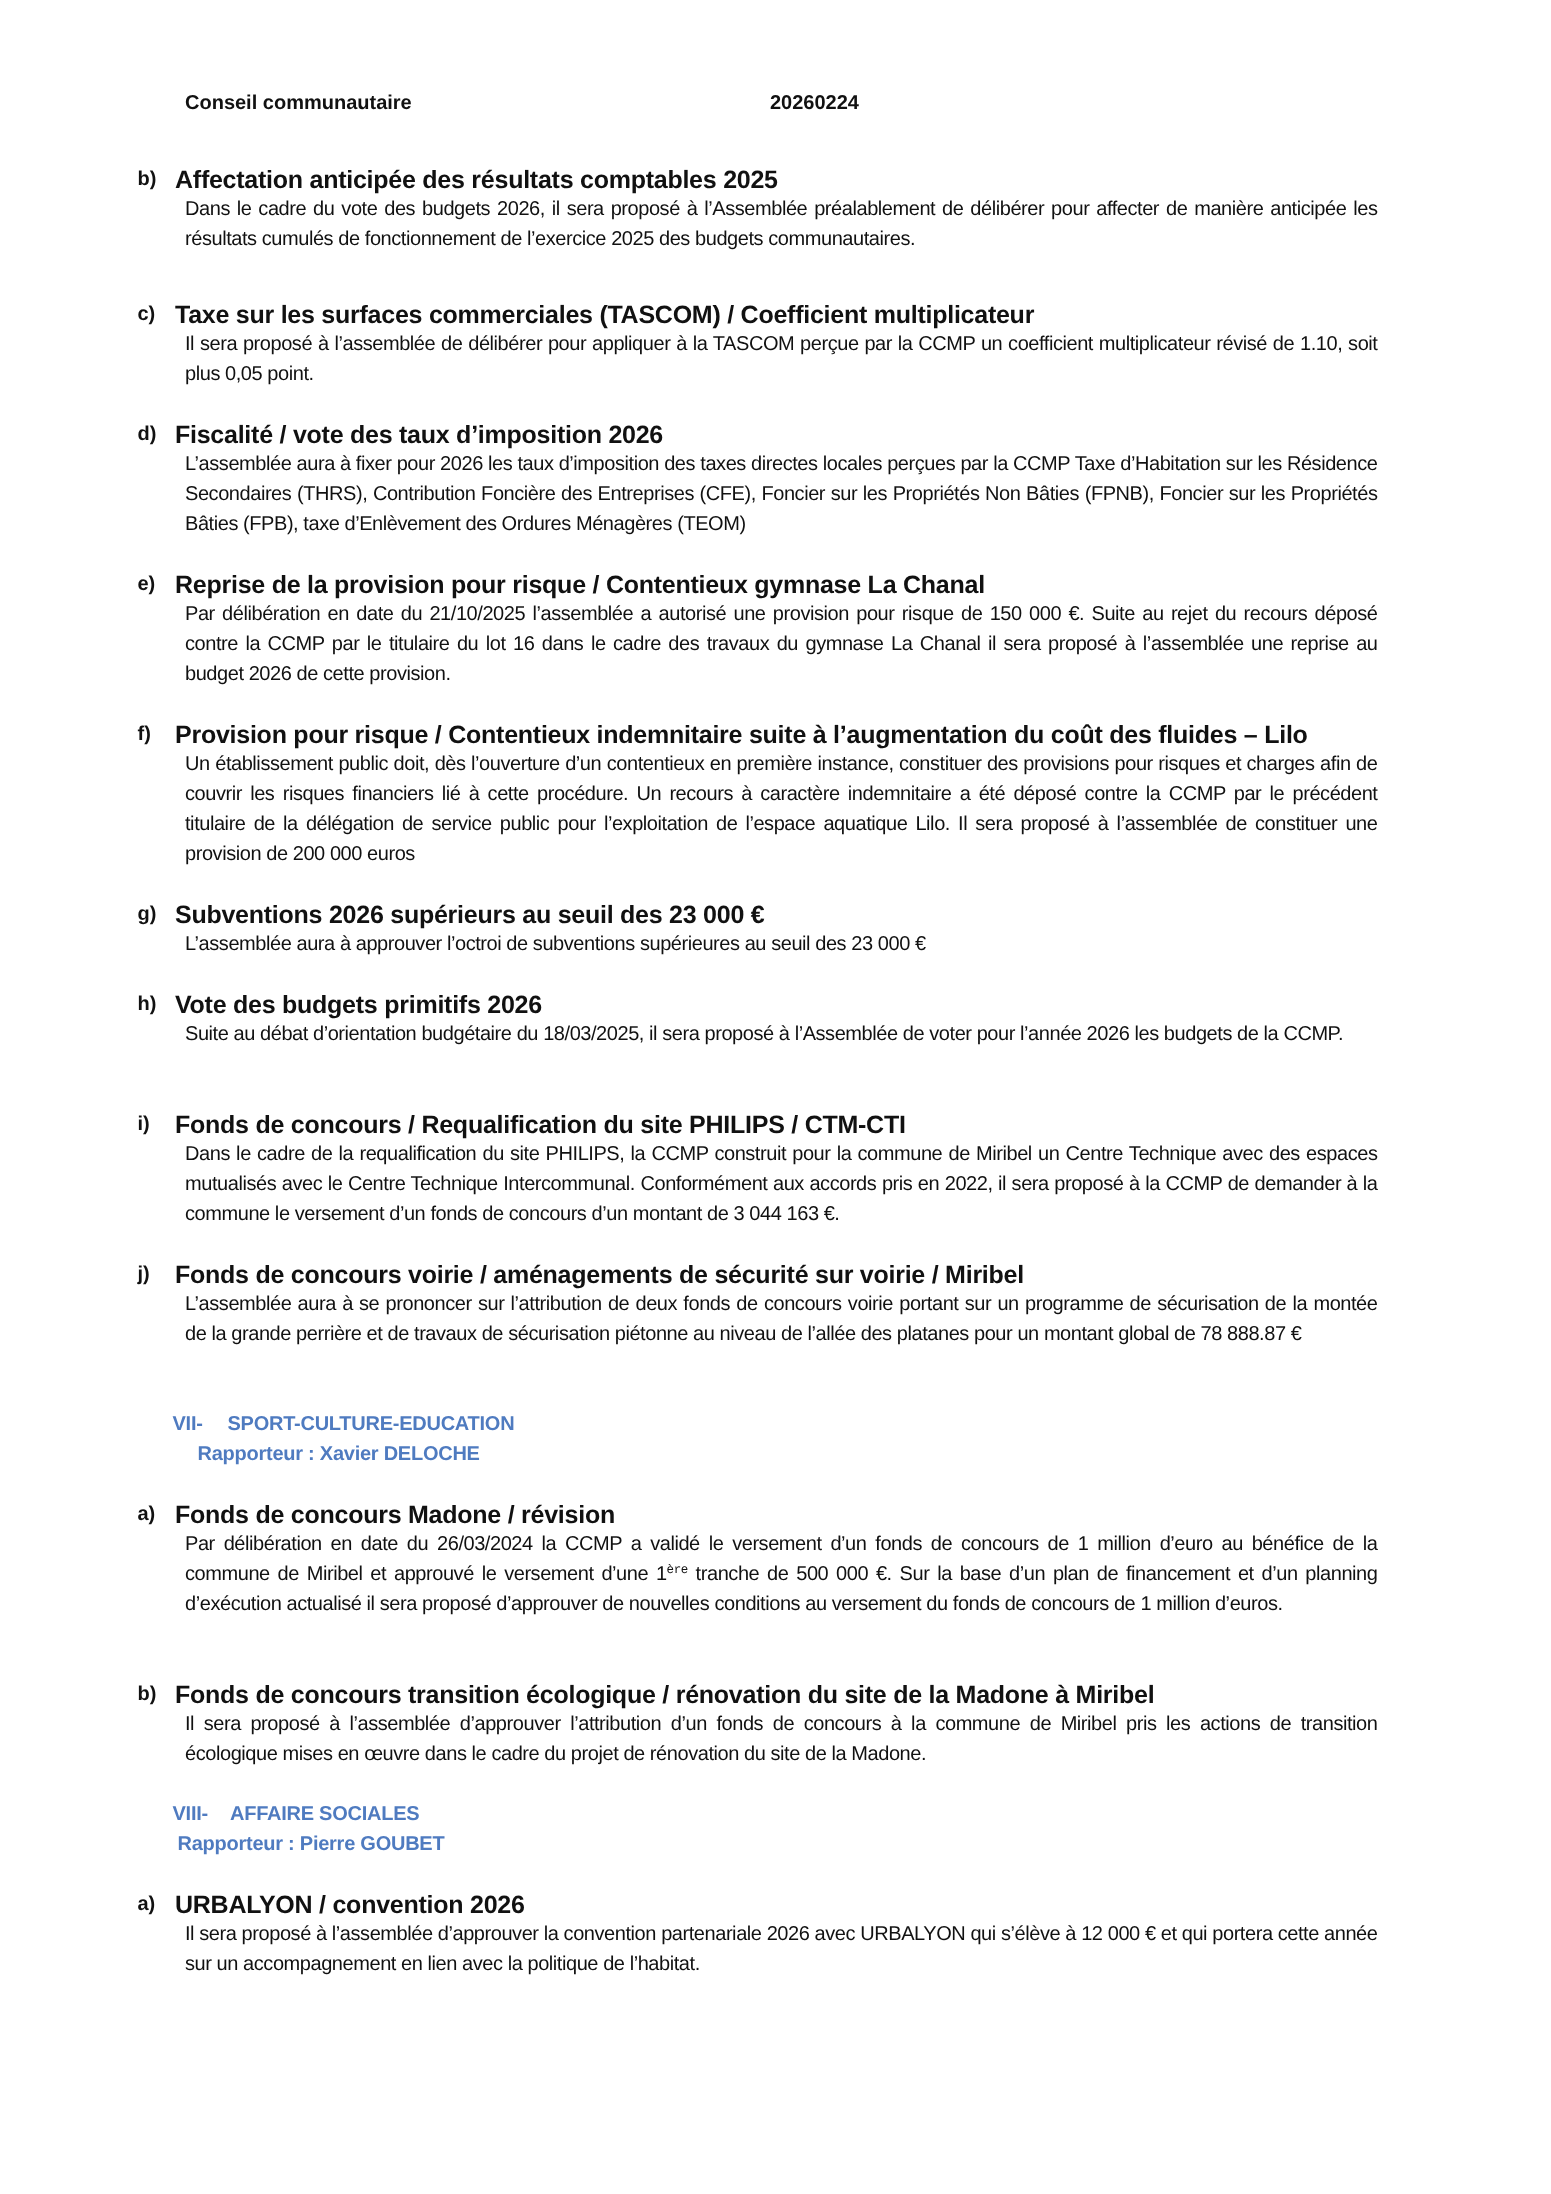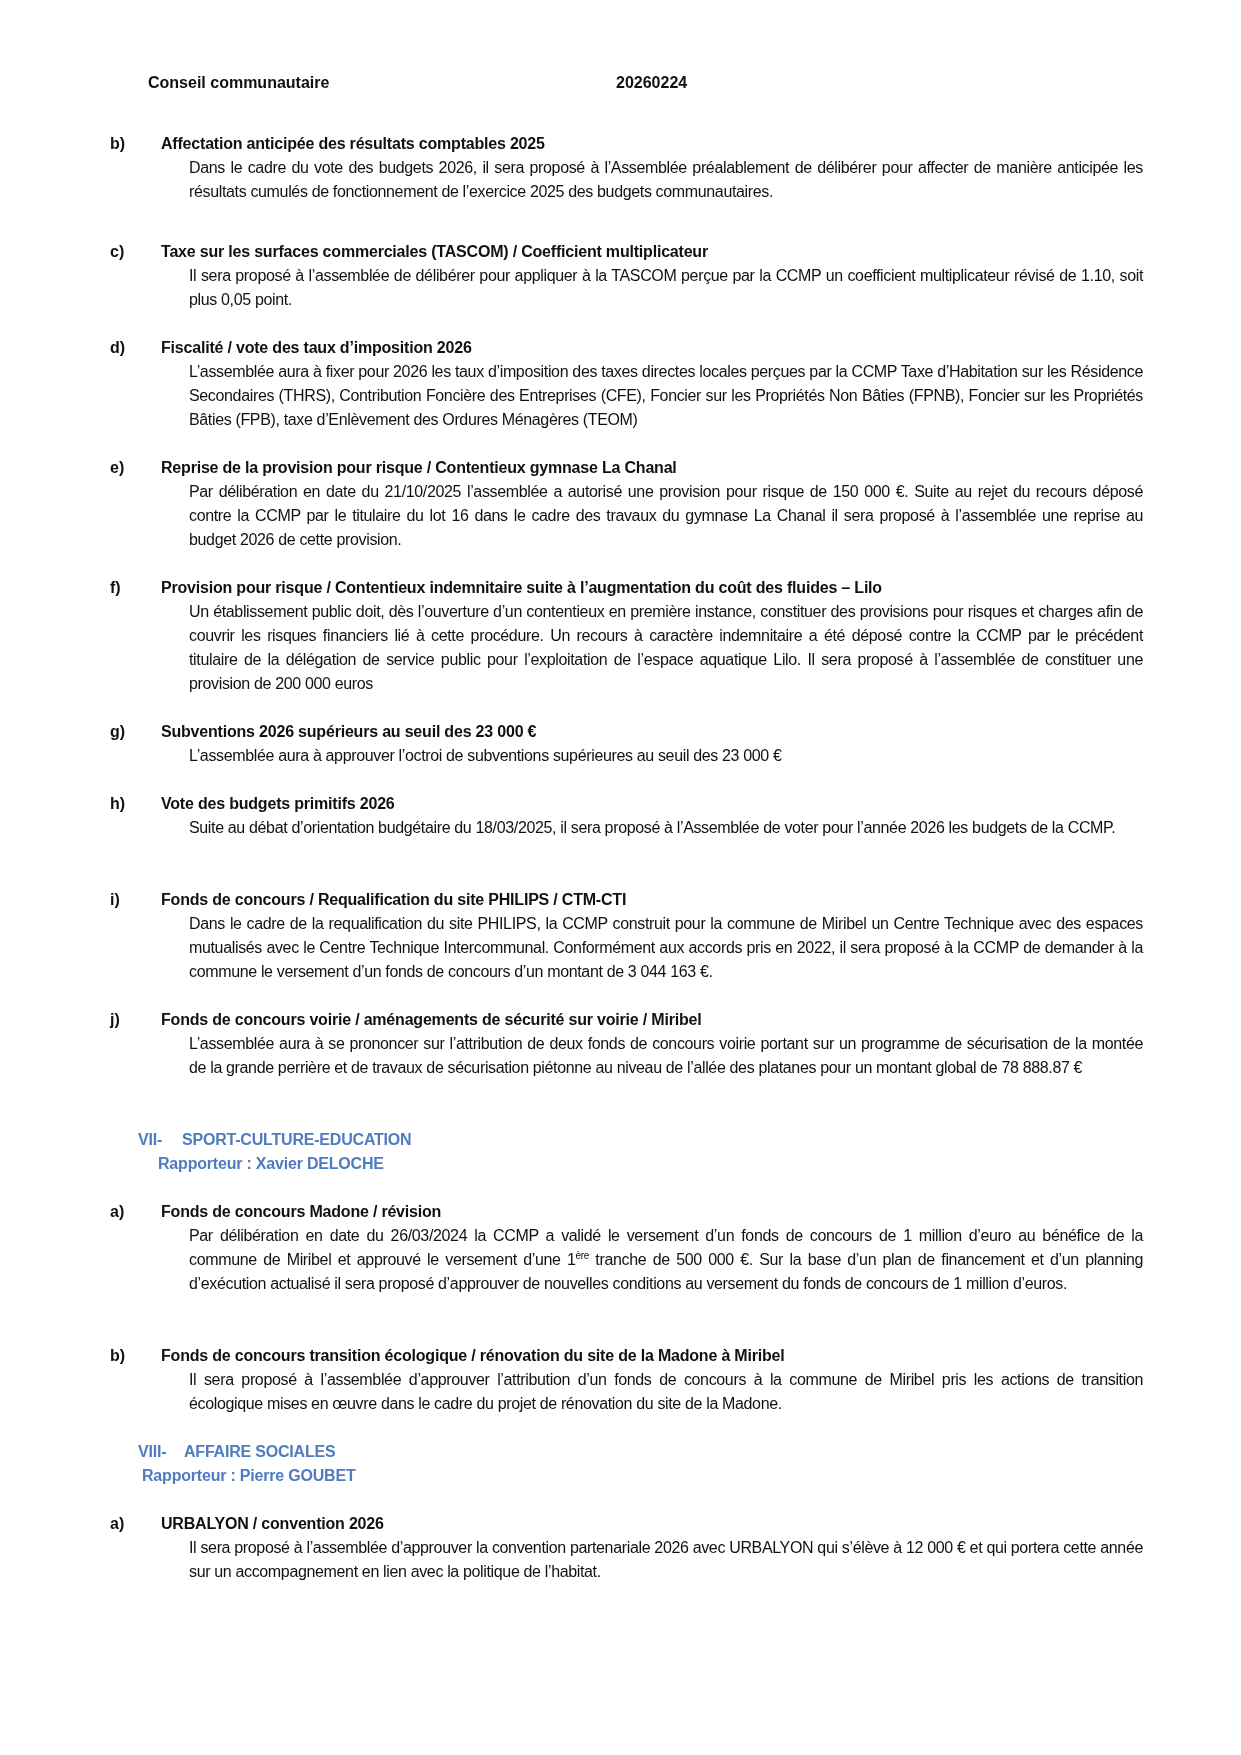--- a/index.html
+++ b/index.html
@@ -9,32 +9,32 @@
   }
   .hdr { position: absolute; top: 74px; font-size: 16px; font-weight: bold; }
   .hdr-left { left: 148px; }
   .hdr-right { left: 616px; }
   .content { position: absolute; left: 0; top: 0; width: 1241px; }
   .item { position: absolute; left: 0; width: 1241px; }
   .item .letter {
     position: absolute; left: 110px; top: 0; font-weight: bold; font-size: 16px; line-height: 24px;
   }
   .item .title {
-    position: absolute; left: 161px; top: 0; font-weight: bold; font-size: 16px; line-height: 24px;
+    position: absolute; left: 140px; top: 0; font-weight: bold; font-size: 20px; line-height: 24px;
     letter-spacing: -0.2px;
   }
   .item .body {
     position: absolute; left: 148px; top: 24px; width: 954px; font-size: 16px; line-height: 24px;
-    text-align: justify; letter-spacing: -0.35px; margin-left: 41px;
+    text-align: justify; letter-spacing: -0.35px;
   }
   .section { position: absolute; left: 0; color: #4f7bc0; font-weight: bold; font-size: 16px; letter-spacing: -0.2px; }
   .section .num { position: absolute; left: 118px; top: 0; line-height: 24px; margin-left: 20px; }
   .section .name { position: absolute; top: 0; line-height: 24px; white-space: nowrap; margin-left: 22px; }
   .section .rap { position: absolute; top: 24px; line-height: 24px; white-space: nowrap; }
-  sup { font-size: 10px; vertical-align: 6px; line-height: 0; }
+  sup { font-size: 10px; vertical-align: 6px; line-height: 0; font-family: Liberation Mono, monospace; }
 </style>
 </head>
 <body>
 
 <div>
 
   <div class="hdr hdr-left">Conseil communautaire</div>
   <div class="hdr hdr-right">20260224</div>
 
   <div class="content">

